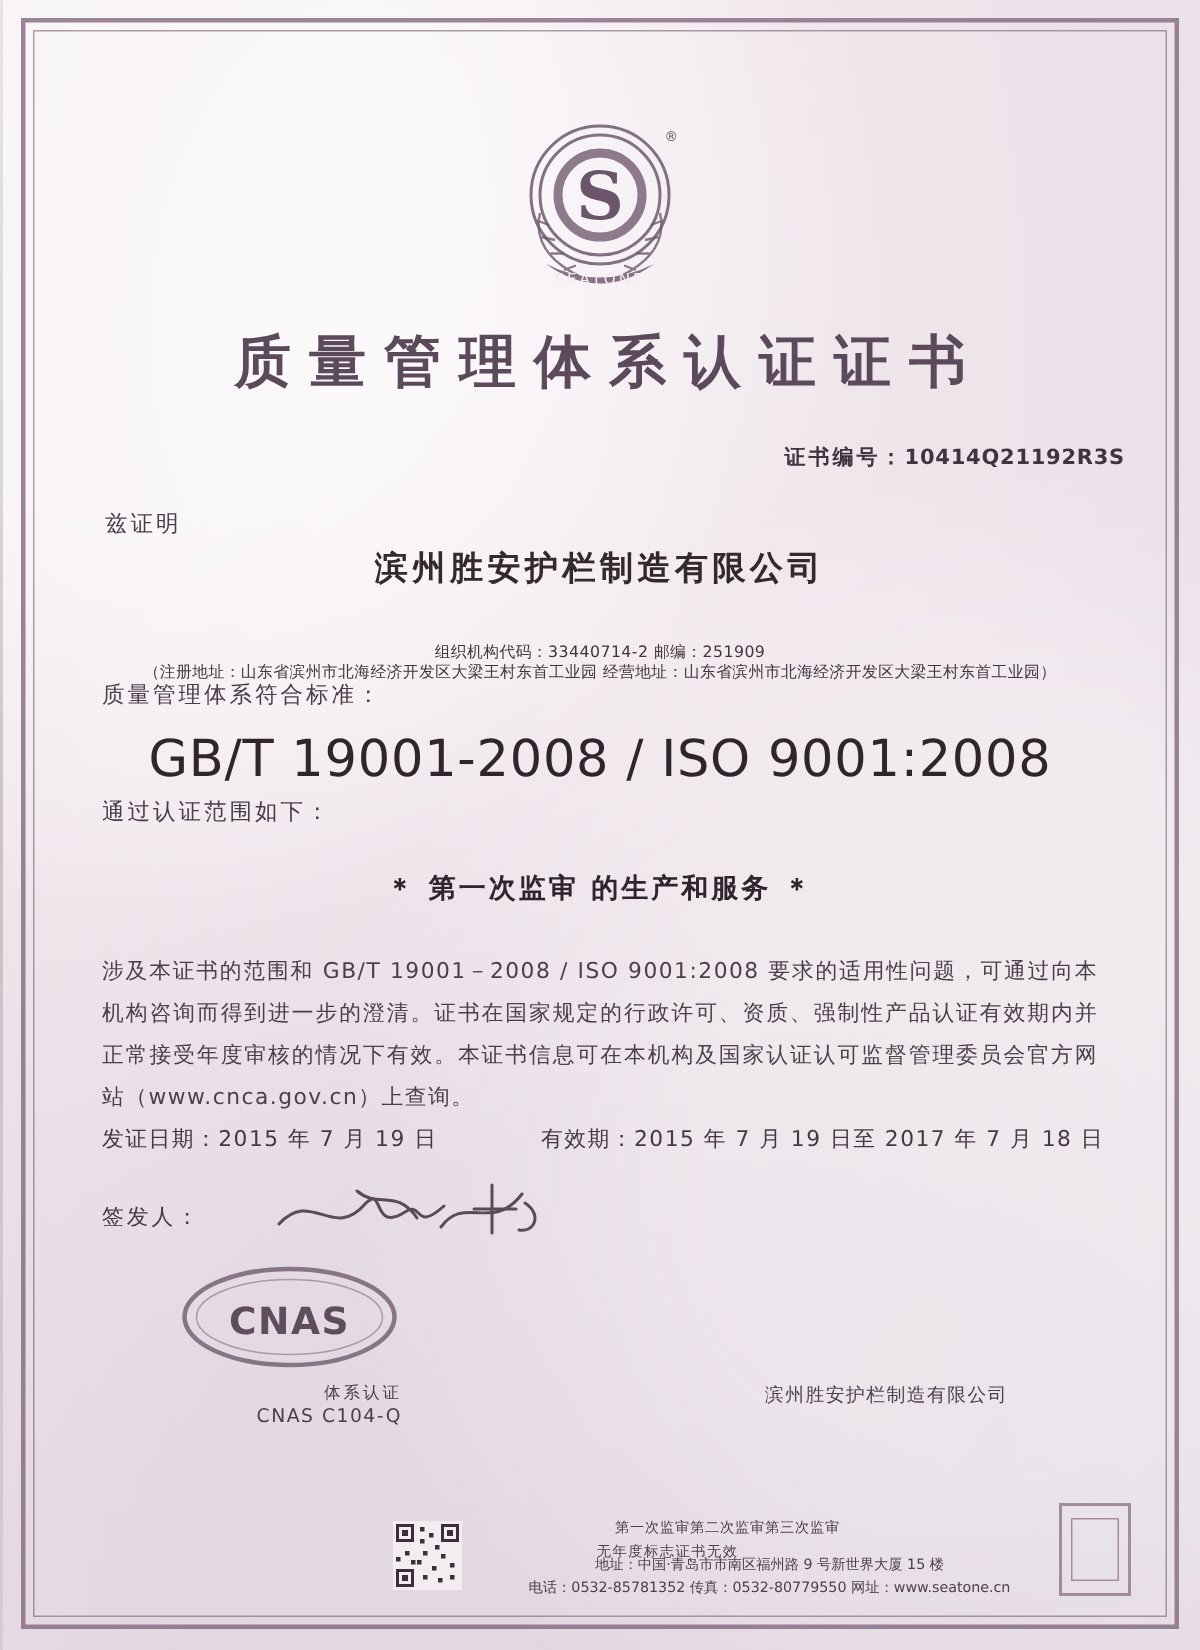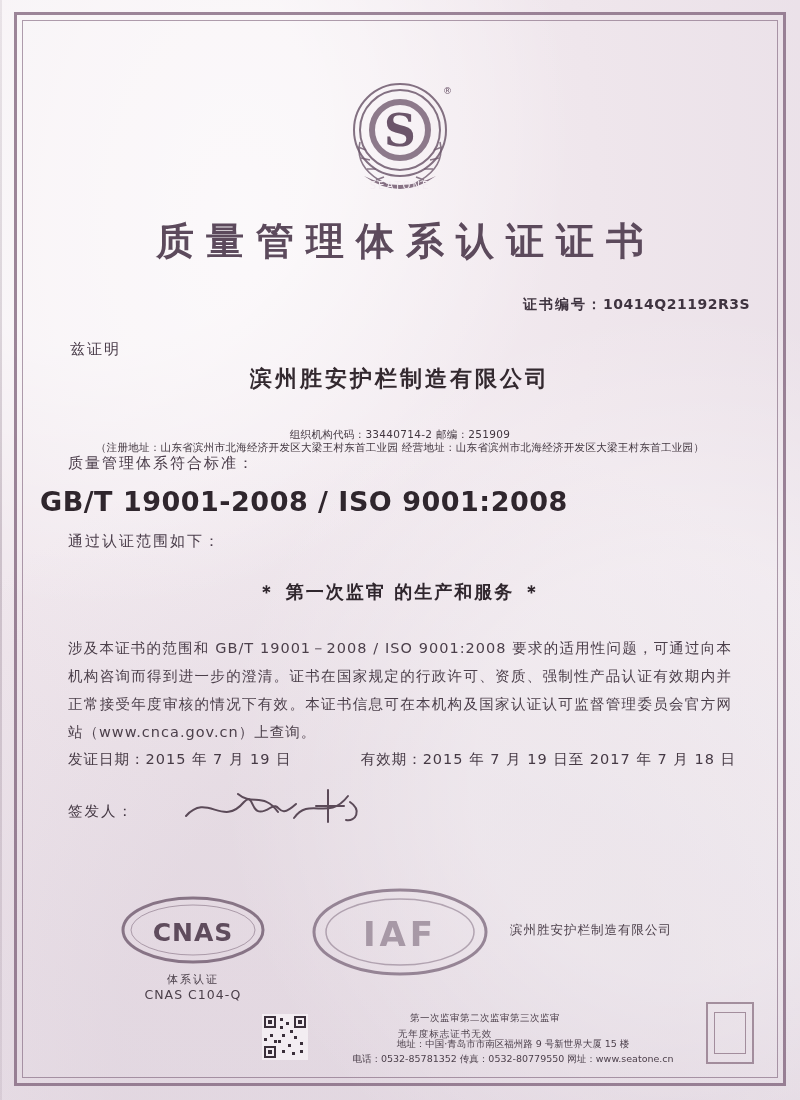--- a/index.html
+++ b/index.html
@@ -86,23 +86,23 @@
     font-size:10.5px;color:#41363f;letter-spacing:.3px;
   }
 
   .conform{
     position:absolute;top:420px;left:28px;
     font-family:Liberation Mono, monospace;
     font-size:15px;color:#4a3d4a;letter-spacing:2px;
   }
 
   .standard{
-    position:absolute;top:452px;left:0;right:0;
-    font-family:"DejaVu Sans", sans-serif;
-    font-weight:bold;font-size:27px;color:#2f262d;letter-spacing:.5px;
+    position:absolute;top:452px;left:0;right:0;text-align:center;
+    font-family:"DejaVu Sans", sans-serif;
+    font-weight:normal;font-size:34px;color:#2f262d;letter-spacing:.5px;
   }
 
   .scope-label{
     position:absolute;top:498px;left:28px;
     font-family:Liberation Sans, sans-serif;
     font-size:15px;color:#4a3d4a;letter-spacing:2px;
   }
 
   .scope{
     position:absolute;top:546px;left:0;right:0;text-align:center;
@@ -127,21 +127,21 @@
   .signer-label{
     position:absolute;top:768px;left:28px;
     font-family:"DejaVu Sans", sans-serif;
     font-size:14.5px;color:#453944;letter-spacing:2px;
   }
   .signature{
     position:absolute;top:748px;left:138px;width:200px;height:54px;
   }
 
   
-  .cnas{position:absolute;left:78px;top:860px;width:150px;height:110px;text-align:center;}
+  .cnas{position:absolute;left:78px;top:808px;width:150px;height:110px;text-align:right;}
   .cnas-sub{
     font-family:"DejaVu Sans", sans-serif;font-size:11px;color:#4a3f49;letter-spacing:2px;margin-top:2px;
   }
   .cnas-code{
     font-family:"DejaVu Sans", sans-serif;font-size:12.5px;color:#4a3f49;letter-spacing:1px;
   }
   .iaf{position:absolute;left:270px;top:852px;width:180px;height:92px;}
   .issuer{
     position:absolute;left:470px;top:888px;
     font-family:"DejaVu Sans", sans-serif;font-size:12.5px;color:#4b3f4a;letter-spacing:1px;
@@ -247,27 +247,20 @@
     <div class="cnas">
       <svg viewBox="0 0 150 72" width="150" height="72">
         <ellipse cx="75" cy="36" rx="70" ry="32" fill="none" stroke="#6f5a6e" stroke-width="3" opacity=".8"></ellipse>
         <ellipse cx="75" cy="36" rx="62" ry="25" fill="none" stroke="#6f5a6e" stroke-width="1" opacity=".5"></ellipse>
         <text x="75" y="47" text-anchor="middle" font-family="DejaVu Sans, sans-serif" font-size="25" font-weight="bold" fill="#5f4c5d" letter-spacing="1">CNAS</text>
       </svg>
       <div class="cnas-sub">体系认证</div>
       <div class="cnas-code">CNAS C104-Q</div>
     </div>
 
-    <div class="iaf">
-      <svg viewBox="0 0 180 92" width="180" height="92">
-        <ellipse cx="90" cy="46" rx="86" ry="42" fill="none" stroke="#7a657a" stroke-width="3" opacity=".75"></ellipse>
-        <ellipse cx="90" cy="46" rx="74" ry="33" fill="none" stroke="#7a657a" stroke-width="1.5" opacity=".5"></ellipse>
-        <text x="90" y="60" text-anchor="middle" font-family="DejaVu Sans, sans-serif" font-size="34" font-weight="bold" fill="#66526580" letter-spacing="4">IAF</text>
-      </svg>
-    </div>
 
     <div class="issuer">滨州胜安护栏制造有限公司</div>
 
     <div class="qr">
       <svg viewBox="0 0 46 46" width="46" height="46">
         <rect width="46" height="46" fill="#f3edf2"></rect>
         <g fill="#3a2f3a">
           <rect x="2" y="2" width="12" height="12"></rect>
             <rect x="4" y="4" width="8" height="8" fill="#f3edf2"></rect>
             <rect x="6" y="6" width="4" height="4"></rect>

